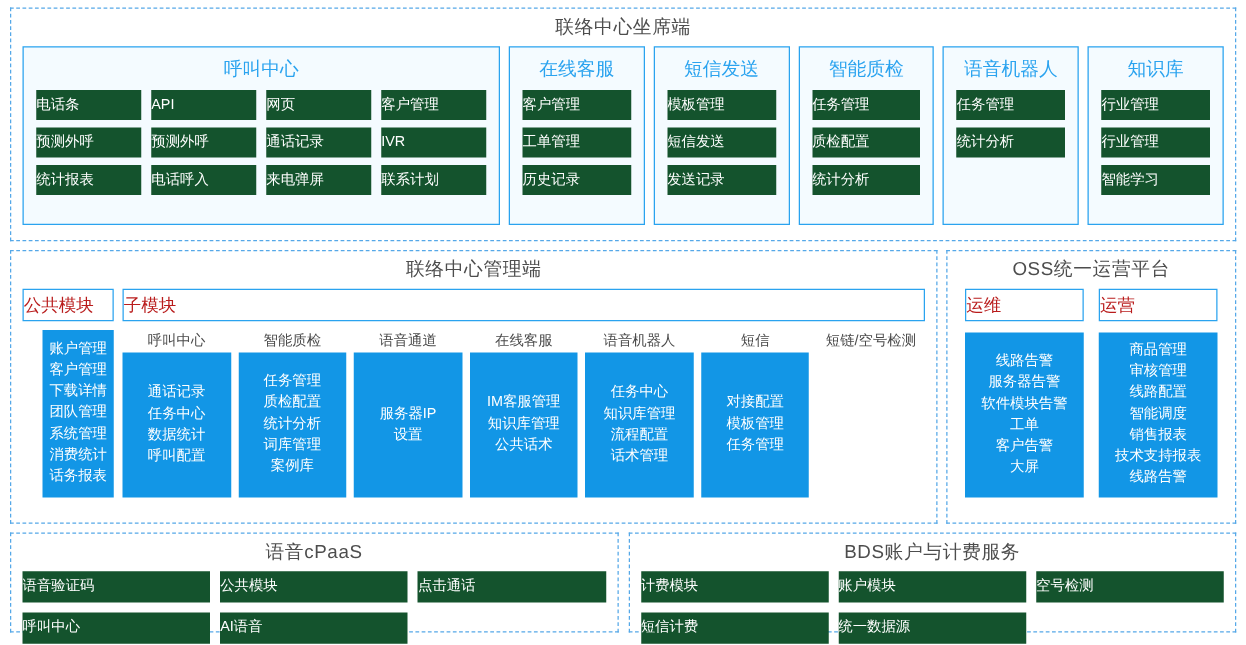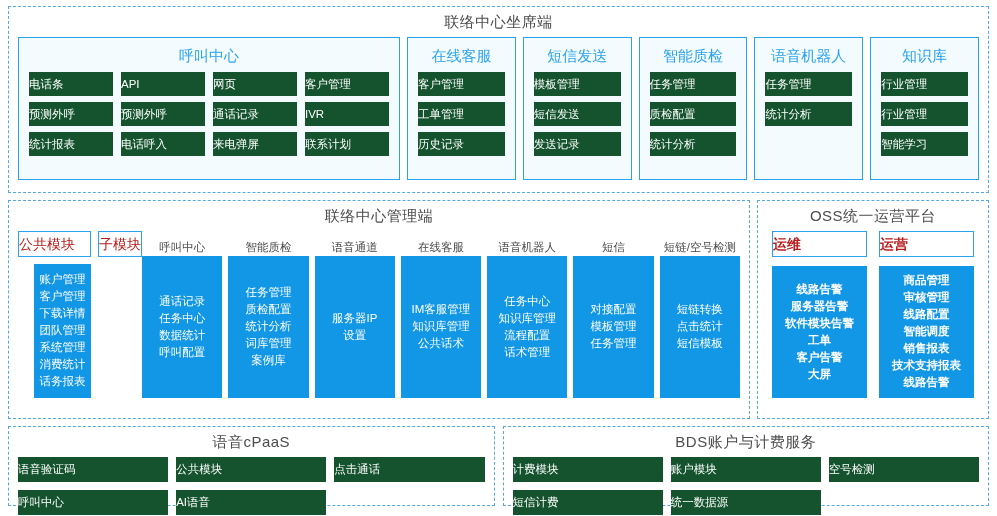--- a/index.html
+++ b/index.html
@@ -125,21 +125,21 @@
   }
 
   .col-public {
     flex: 0 0 73px;
     display: flex;
     flex-direction: column;
   }
   .col-sub {
     flex: 1 1 auto;
     display: flex;
-    flex-direction: row;
+    flex-direction: column;
   }
 
   .sub-cols {
     display: flex;
     gap: 6px;
     flex: 1 1 auto;
     margin-top: 7px;
   }
   .sub-col {
     flex: 1 1 0;
@@ -174,21 +174,20 @@
 
   .public-block { margin-top: 7px; margin-left: 16px; }
 
   
   .oss-body {
     display: flex;
     gap: 12px;
     padding: 0 14px 8px 14px;
     box-sizing: border-box;
     height: 175px;
-    font-weight: bold;
   }
   .oss-col {
     flex: 1 1 0;
     display: flex;
     flex-direction: column;
   }
   .oss-col .blockbox { margin-top: 9px; }
 
   
   .bottom-row {
@@ -342,25 +341,20 @@
               <div class="sub-col">
                 <div class="sub-col-label">短信</div>
                 <div class="blockbox">
                   <div class="ln">对接配置</div>
                   <div class="ln">模板管理</div>
                   <div class="ln">任务管理</div>
                 </div>
               </div>
               <div class="sub-col">
                 <div class="sub-col-label">短链/空号检测</div>
-                <div class="blockbox">
-                  <div class="ln">短链转换</div>
-                  <div class="ln">点击统计</div>
-                  <div class="ln">短信模板</div>
-                </div>
               </div>
             </div>
         </div>
 
       </div>
     </div>
 
     <div class="panel" id="sec-oss">
       <div class="panel-title">OSS统一运营平台</div>
       <div class="oss-body" id="oss-cols">

